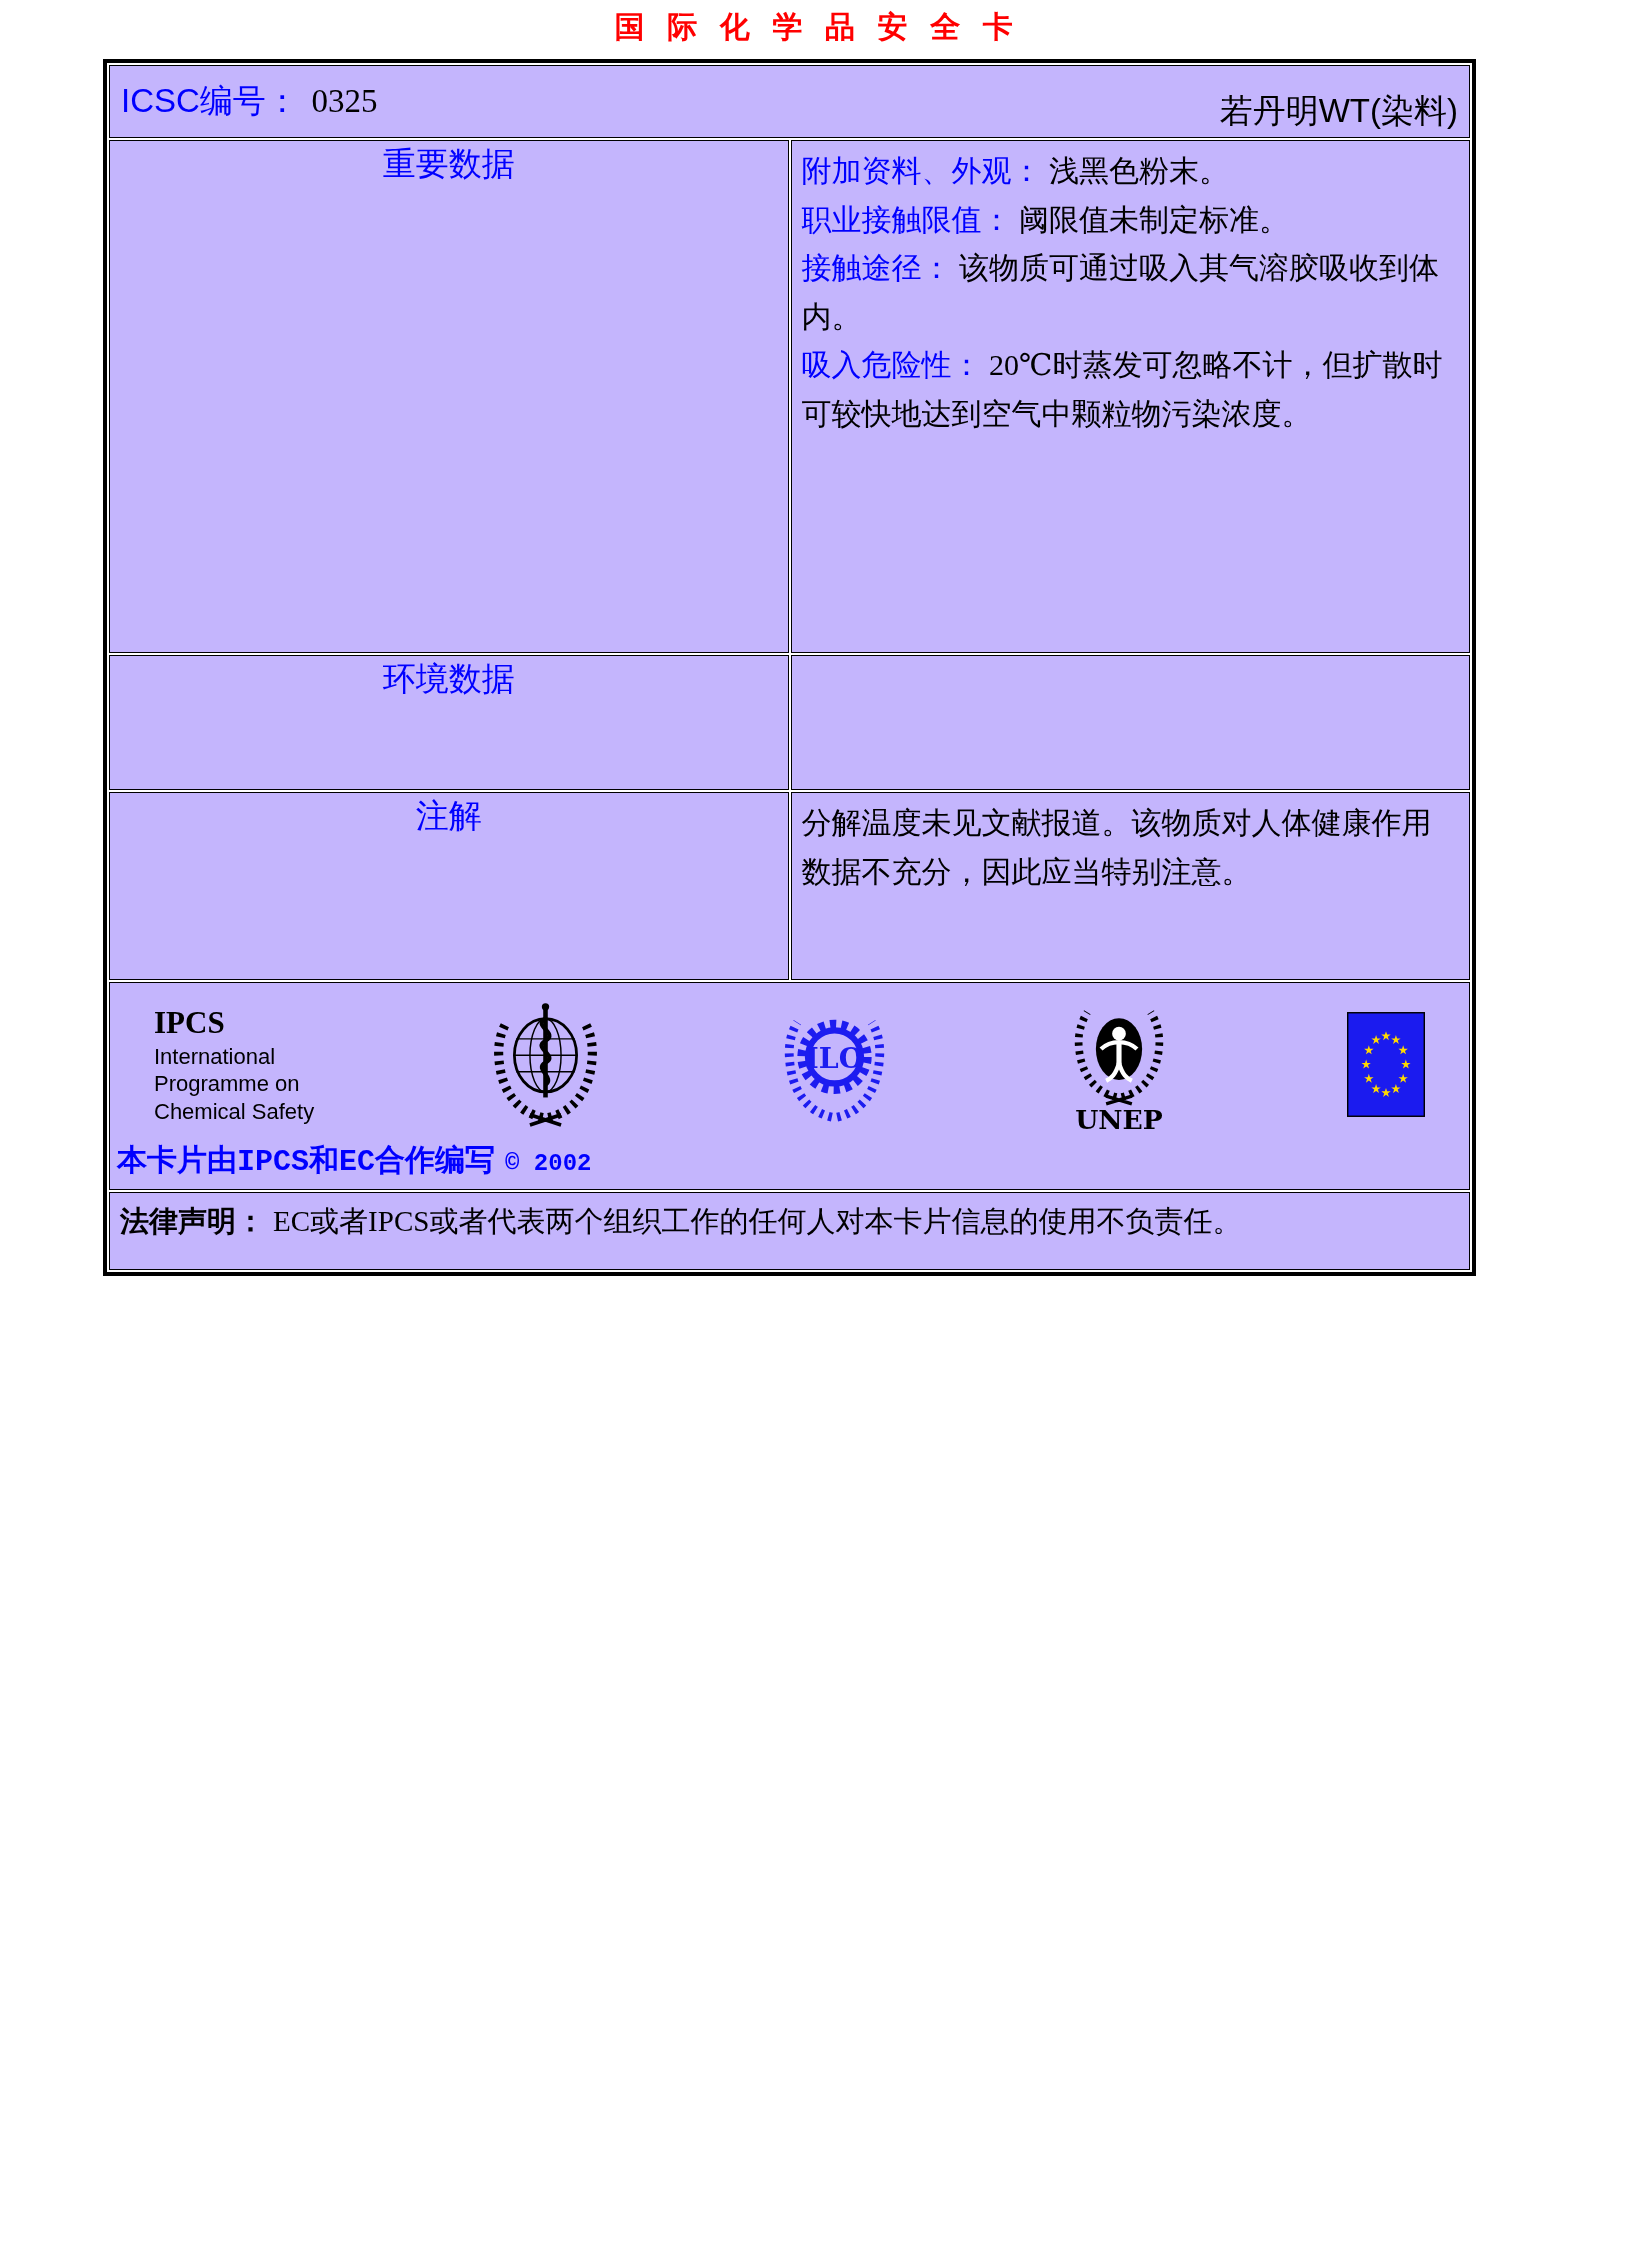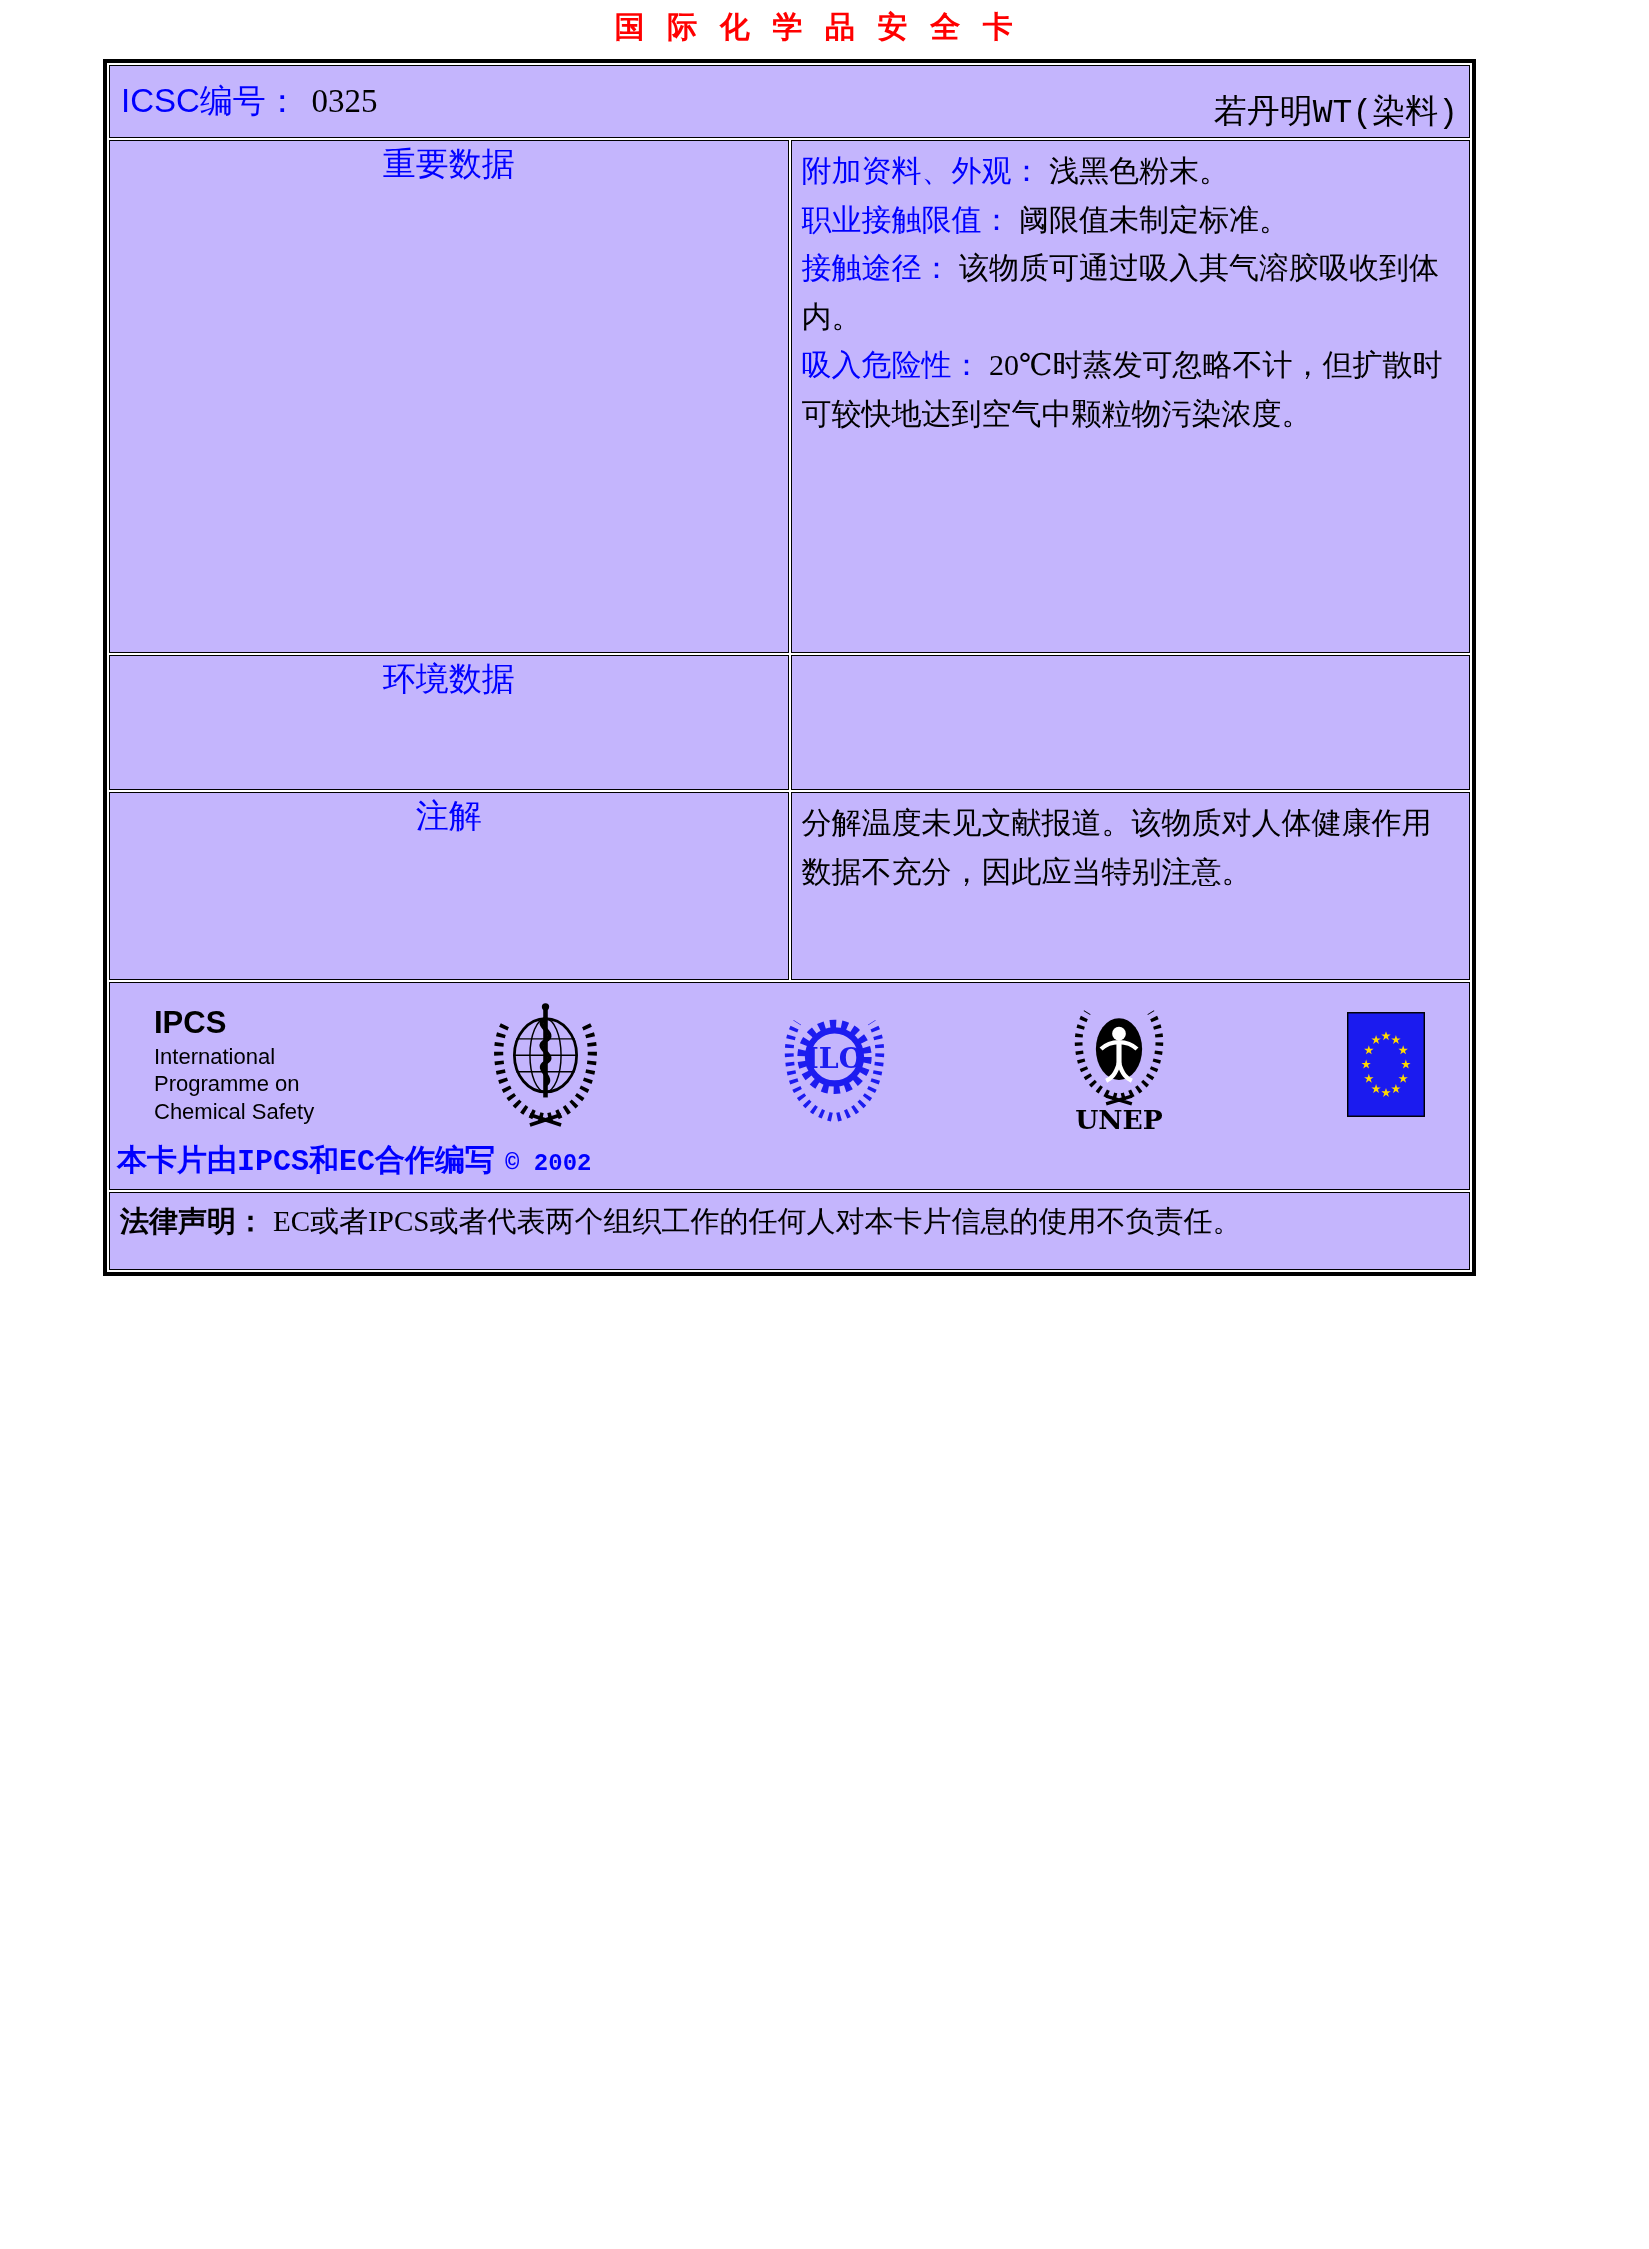--- a/index.html
+++ b/index.html
@@ -23,25 +23,25 @@
     font-family:"Liberation Serif","DejaVu Serif",serif;color:#000;
   }
   .fname{color:#0000ff;font-family:"Liberation Sans",sans-serif;}
   .fval{font-family:"Liberation Serif","DejaVu Serif",serif;text-align:right;}
   .hdr{
     display:flex;justify-content:space-between;align-items:center;
     height:69px;padding:0 10px;font-size:33px;
   }
   .hdr-left .blue{color:#0000ff;font-family:"Liberation Sans",sans-serif;}
   .hdr-left .num{font-family:"Liberation Serif","DejaVu Serif",serif;margin-left:12.7px;}
-  .hdr-right{font-family:Liberation Mono, monospace;margin-top:20px;}
+  .hdr-right{font-family:Liberation Sans, sans-serif;margin-top:20px;}
   .logos-cell{padding:12.7px 7px 5.7px 7px;}
   .logos{display:flex;align-items:center;justify-content:space-between;padding:0 37px;}
   .ipcs-block{line-height:1.25;}
-  .ipcs-abbr{font-size:31px;font-weight:bold;font-family:Liberation Sans, sans-serif;}
+  .ipcs-abbr{font-size:31px;font-weight:bold;font-family:Liberation Serif, serif;}
   .ipcs-line{font-size:22px;font-family:"Liberation Sans",sans-serif;}
   .footer-caption{
     text-align:left;margin:7px 0 2.8px 0;color:#0000ff;font-weight:bold;
     font-size:30px;font-family:Liberation Mono, monospace;
   }
   .footer-caption .copy{font-size:24px;margin-left:10px;}
   .legal-cell{vertical-align:middle;padding:8.5px 10px;font-size:29px;}
   .legal-label{font-weight:bold;font-family:"Liberation Sans",sans-serif;}
   .legal-text{font-family:"Liberation Serif","DejaVu Serif",serif;}
   svg{display:block;}

